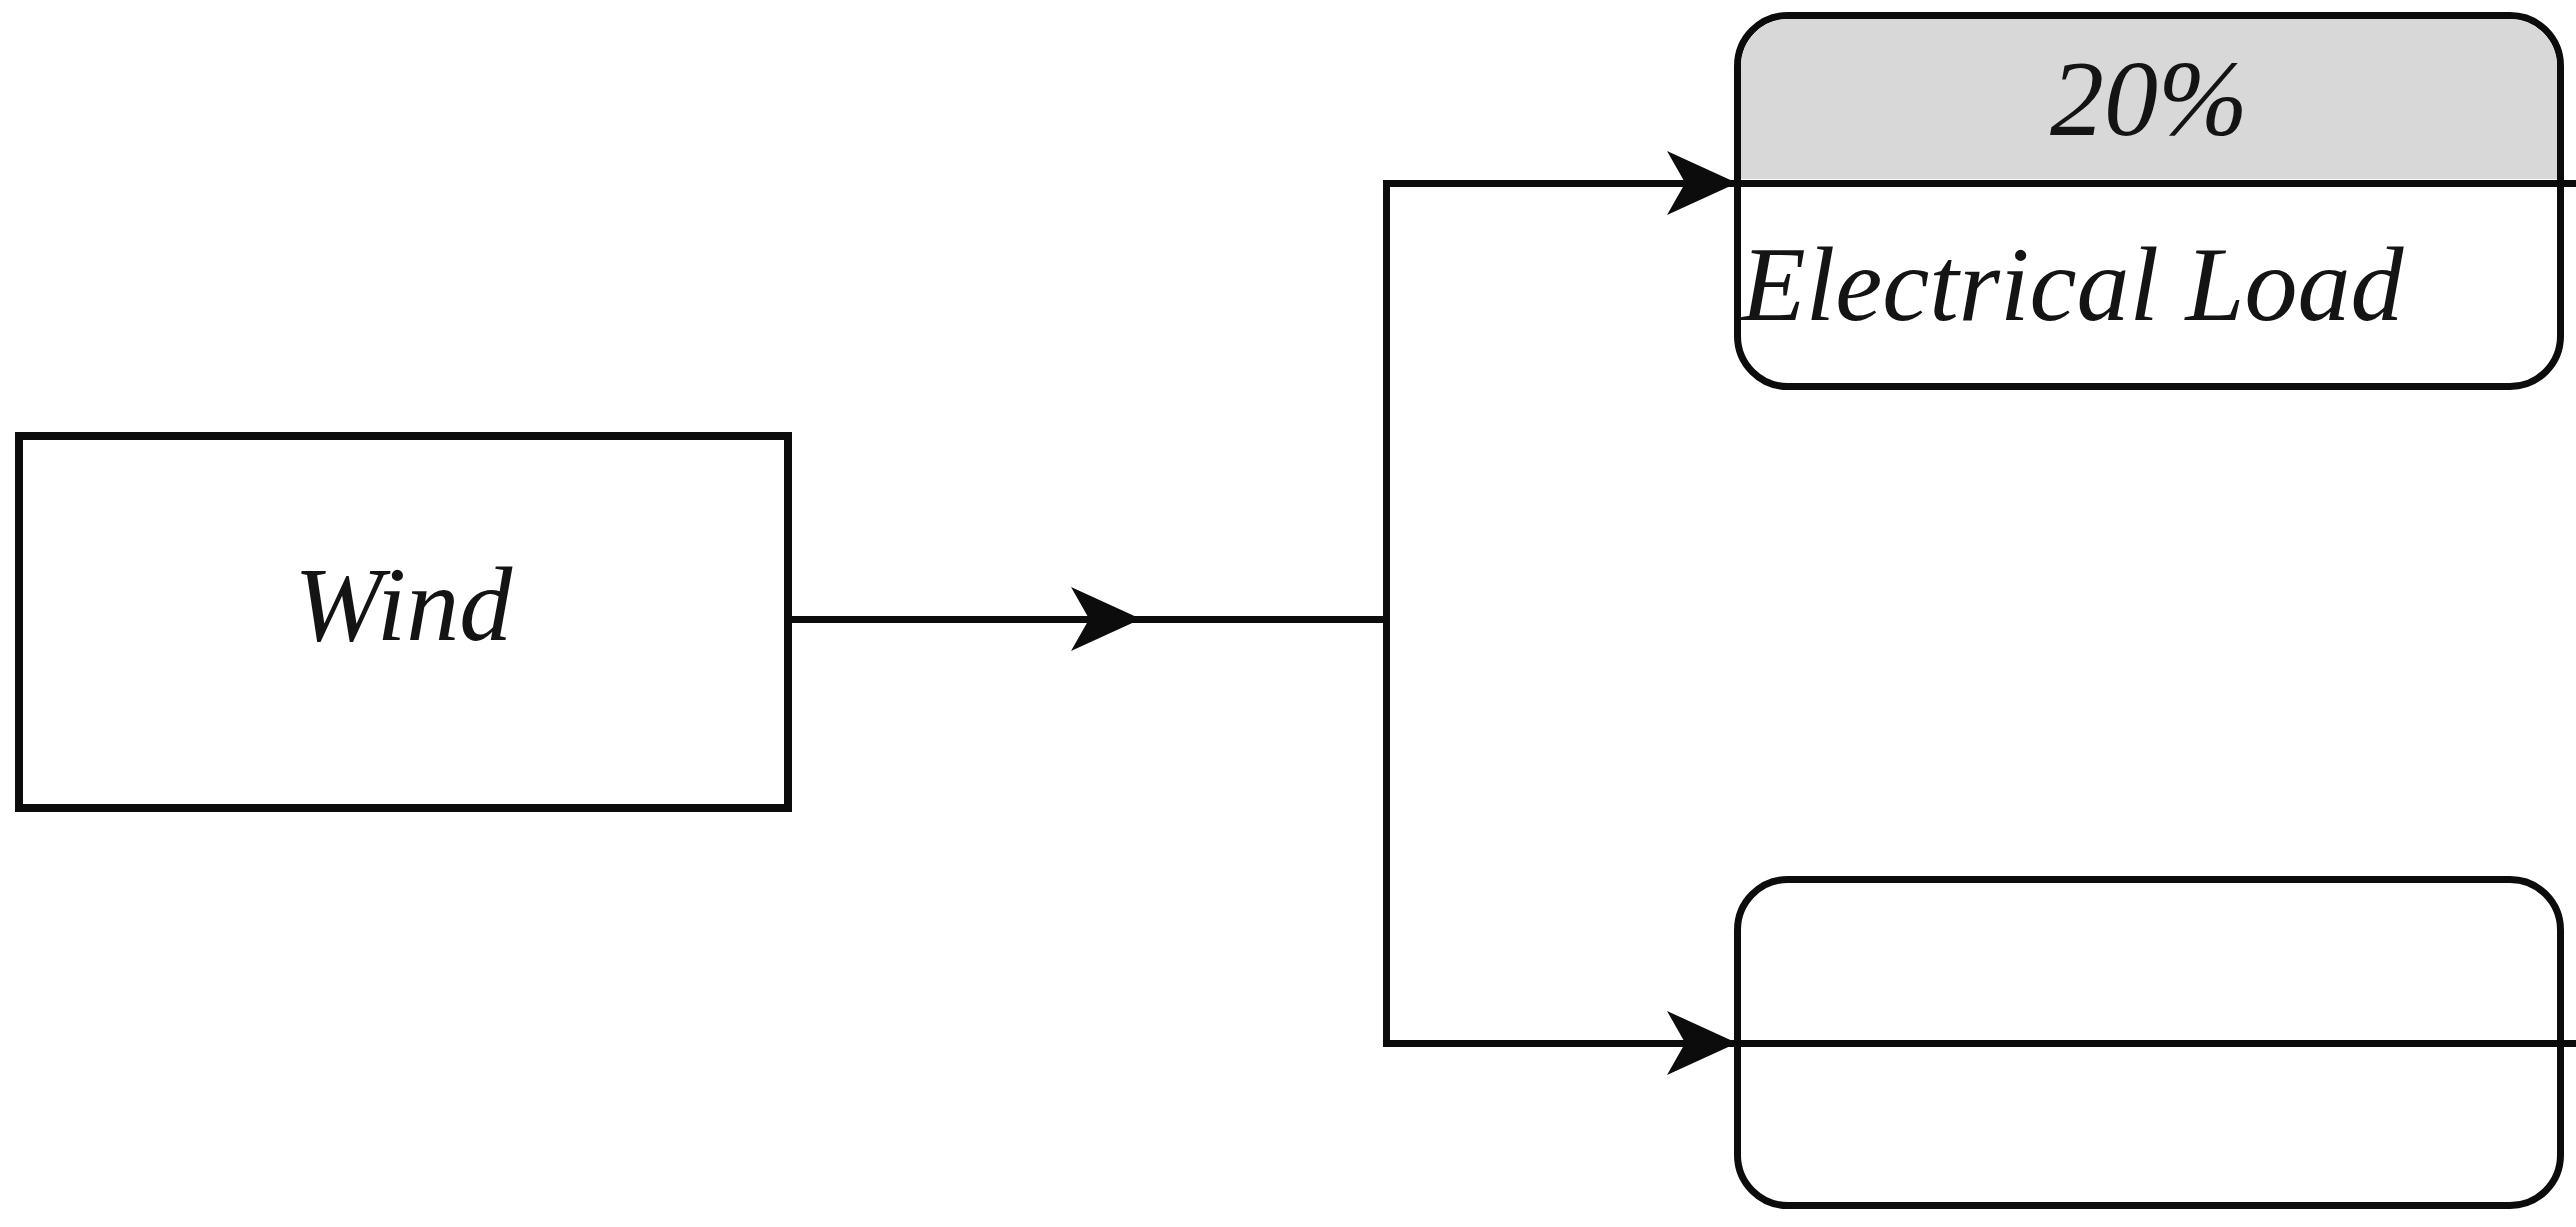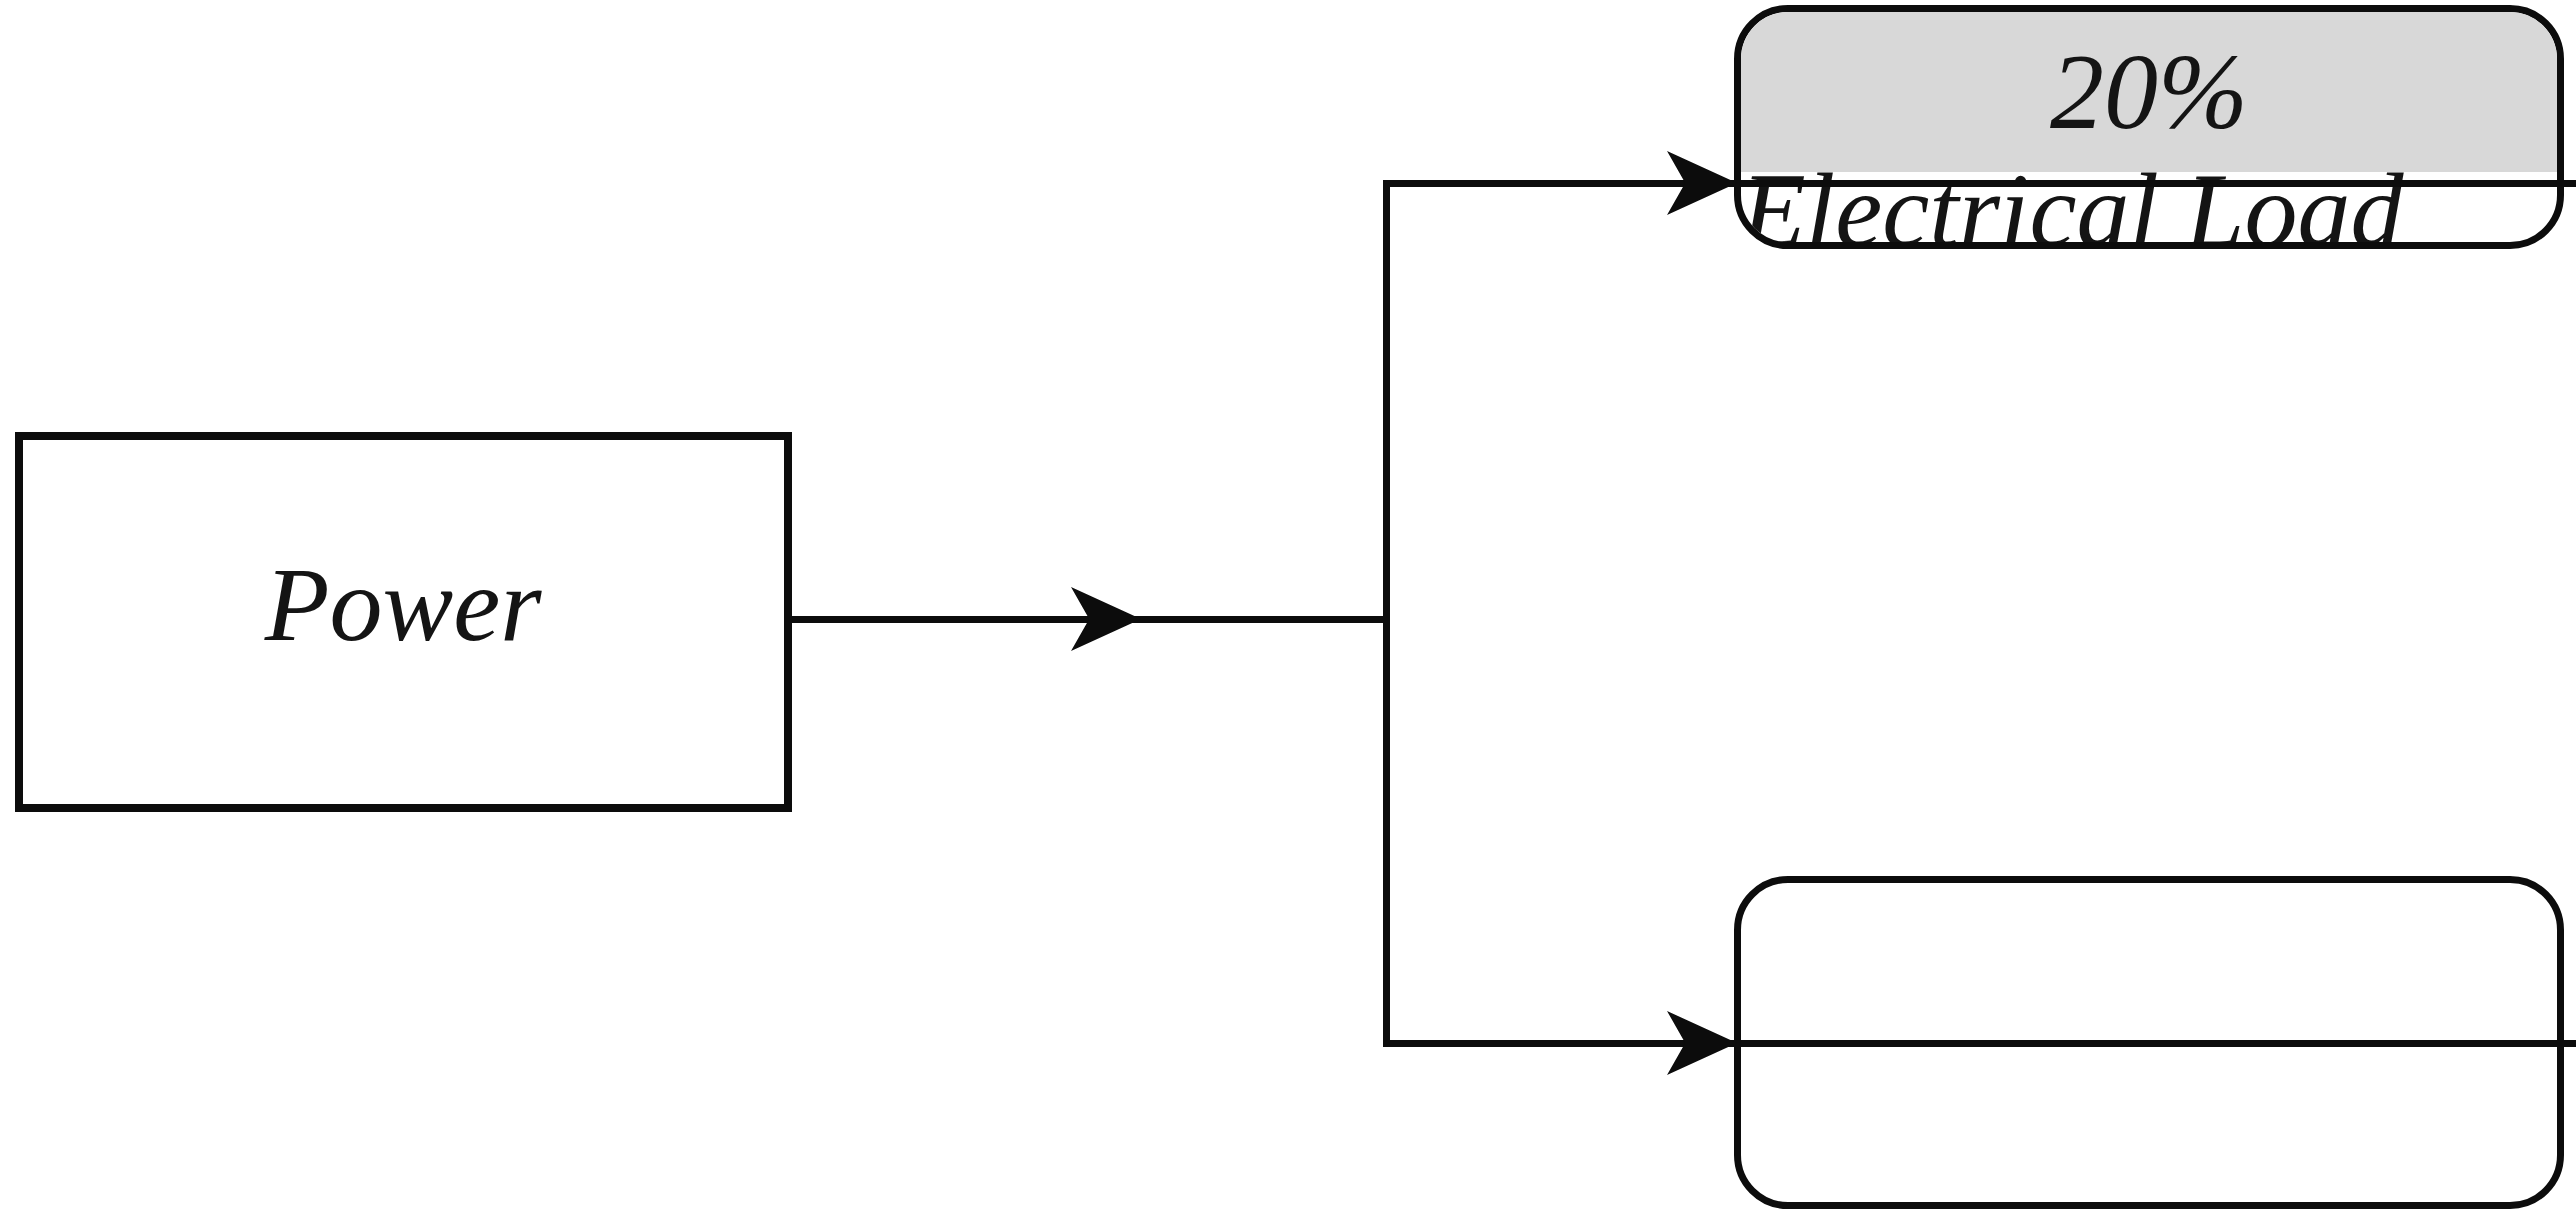--- a/index.html
+++ b/index.html
@@ -73,21 +73,21 @@
     position: absolute;
     left: 1734px;
     width: 830px;
     box-sizing: border-box;
     border: 7.4px solid #0c0c0c;
     border-radius: 54px;
     background: #ffffff;
     overflow: hidden;
     z-index: 3;
   }
-  #electrical-box  { top: 5px;   height: 244px; }
+  #electrical-box  { top: 12px;   height: 378px; }
   #electrolyser-box{ top: 876px; height: 333px; }
 
   .box-header {
     position: absolute;
     left: 0; right: 0; top: 0;
     display: flex;
     align-items: center;
     justify-content: center;
     background: #d8d8d8;
   }
@@ -116,21 +116,21 @@
     line-height: 1;
     white-space: nowrap;
   }
 </style>
 </head>
 <body>
 
 <div id="canvas">
 
   <div class="rect-node">
-    <span class="line">Power</span>
+    <span class="line">Wind</span>
   </div>
 
   <div id="main-line" class="conn"></div>
   <div id="branch-vertical" class="conn"></div>
   <div id="branch-top" class="conn"></div>
   <div id="branch-bottom" class="conn"></div>
 
   <div id="arrow-main" class="arrowhead"></div>
   <div id="arrow-top" class="arrowhead"></div>
   <div id="arrow-bottom" class="arrowhead"></div>

